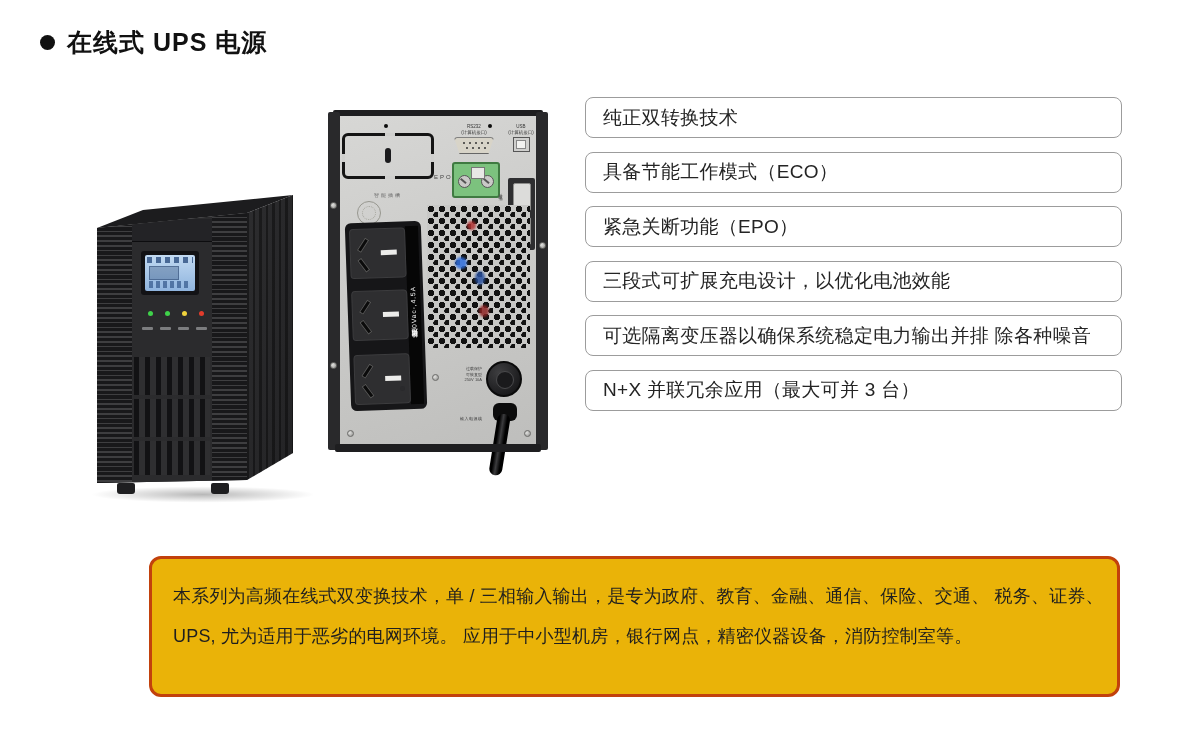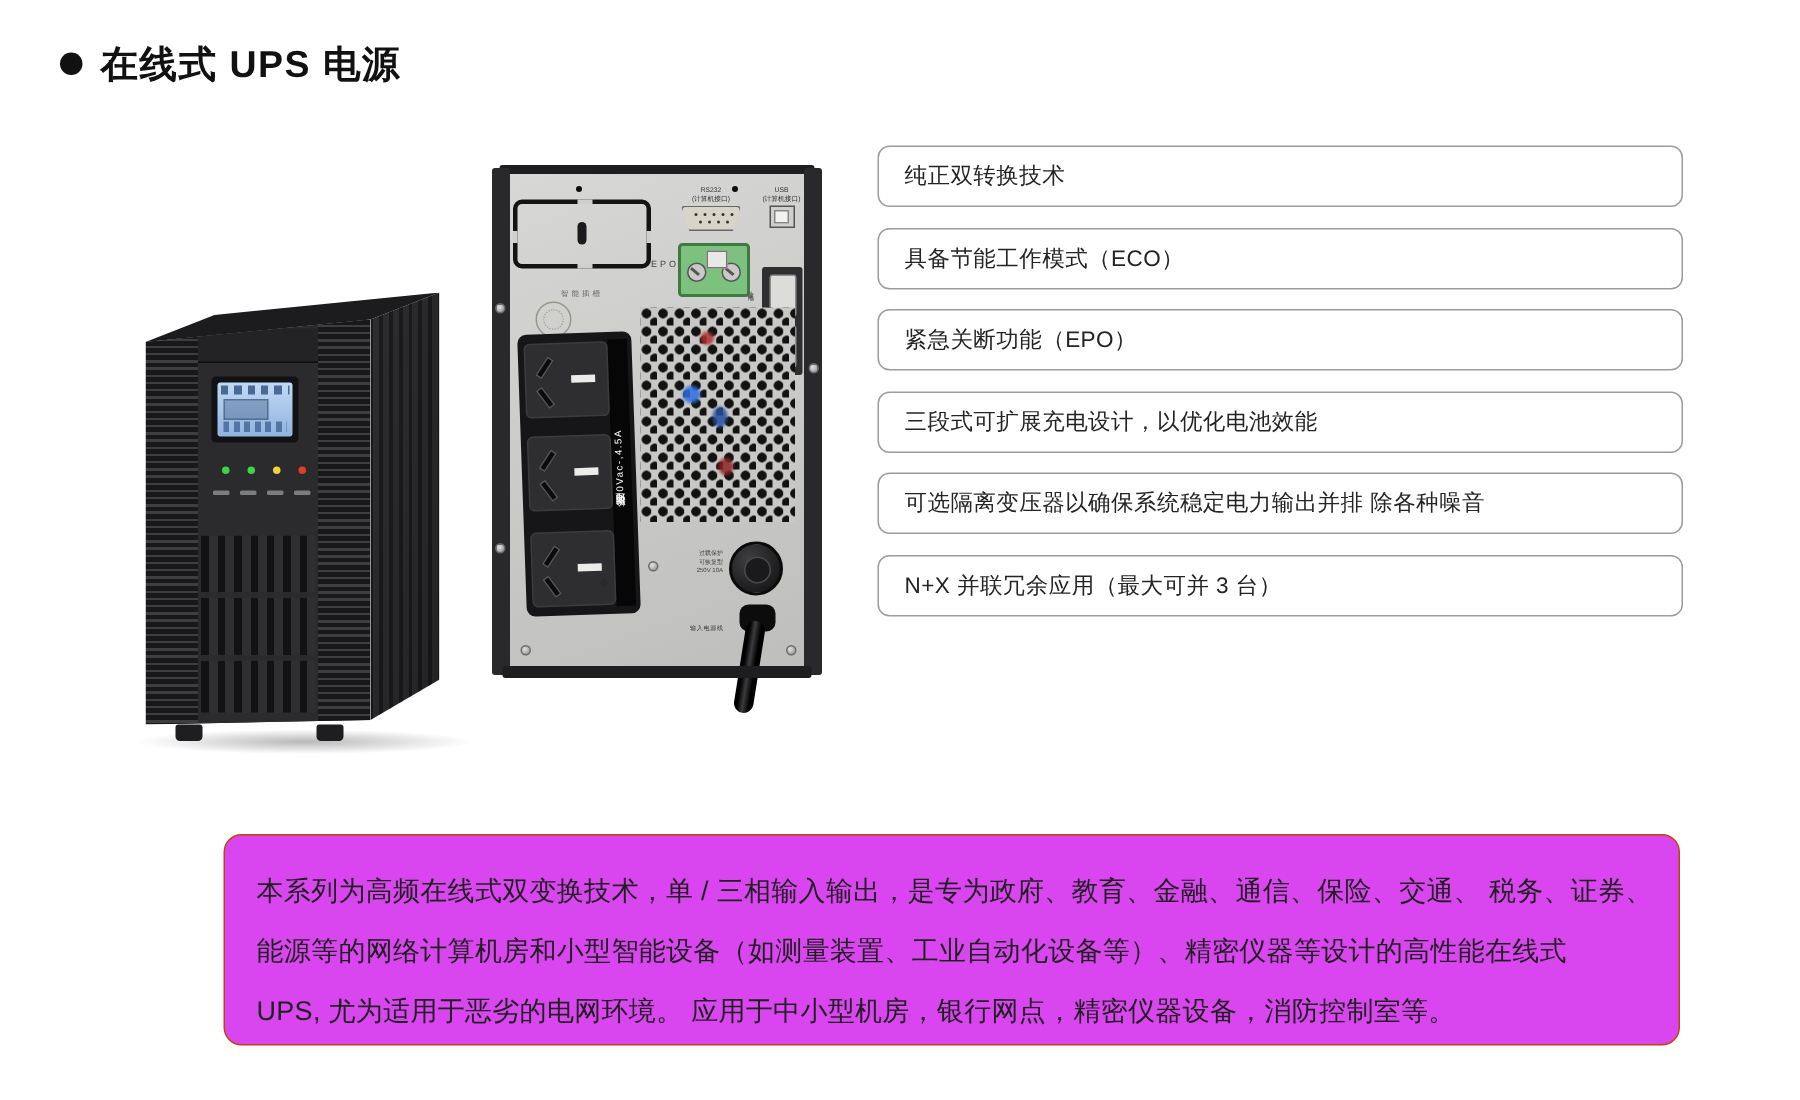--- a/index.html
+++ b/index.html
@@ -10,25 +10,25 @@
   
   .title-row{left:40px;top:26px;display:flex;align-items:center;gap:12px;}
   .title-bullet{width:15px;height:15px;border-radius:50%;background:#111;}
   .title-text{font-size:25px;font-weight:bold;color:#111;letter-spacing:1px;}
 
   
   .features{left:585px;top:97px;width:537px;}
   .feature-box{box-sizing:border-box;width:537px;height:41px;margin-bottom:13.5px;
     border:1px solid #9c9c9c;border-radius:8px;background:#fff;
     display:flex;align-items:center;padding-left:17px;}
-  .feature-box span{font-size:15px;font-weight:500;color:#242424;letter-spacing:.3px;white-space:nowrap;}
-
-  
-  .desc-box{left:149px;top:556px;width:971px;height:141px;border:1px solid #c2410c;border-radius:12px;
-    box-sizing:border-box;padding:17px 0 0 21px;background:#d946ef;}
+  .feature-box span{font-size:19px;font-weight:500;color:#242424;letter-spacing:.3px;white-space:nowrap;}
+
+  
+  .desc-box{left:149px;top:556px;width:971px;height:141px;border:3px solid #c2410c;border-radius:12px;
+    box-sizing:border-box;padding:17px 0 0 21px;background:#eab308;}
   .desc-line{font-size:18px;line-height:40px;color:#1f1f1f;white-space:nowrap;letter-spacing:.2px;}
 
   
   .tower{left:97px;top:195px;width:200px;height:308px;}
   .tower-top{left:0;top:0;width:196px;height:34px;background:#1c1c1e;
     clip-path:polygon(0px 33px,46px 15px,196px 0px,150px 18px);}
   .tower-side{left:0;top:0;width:196px;height:288px;
     clip-path:polygon(150px 18px,196px 0px,196px 258px,150px 285px);
     background:repeating-linear-gradient(to right,rgba(0,0,0,.40) 0 2.5px,rgba(255,255,255,0) 2.5px 6.5px),
                linear-gradient(100deg,#3c3c3e,#232325);}
@@ -291,18 +291,17 @@
 
       <div class="feature-box">
         <span>N+X 并联冗余应用（最大可并 3 台）</span>
       </div>
     </div>
 
   <div class="abs desc-box">
 
       <div class="desc-line">本系列为高频在线式双变换技术，单 / 三相输入输出，是专为政府、教育、金融、通信、保险、交通、 税务、证券、</div>
 
-      <div class="desc-line">能源等的网络计算机房和小型智能设备（如测量装置、工业自动化设备等）、精密仪器等设计的高性能在线式</div>
 
       <div class="desc-line">UPS, 尤为适用于恶劣的电网环境。 应用于中小型机房，银行网点，精密仪器设备，消防控制室等。</div>
     </div>
 
 </div>
 
 </body></html>

